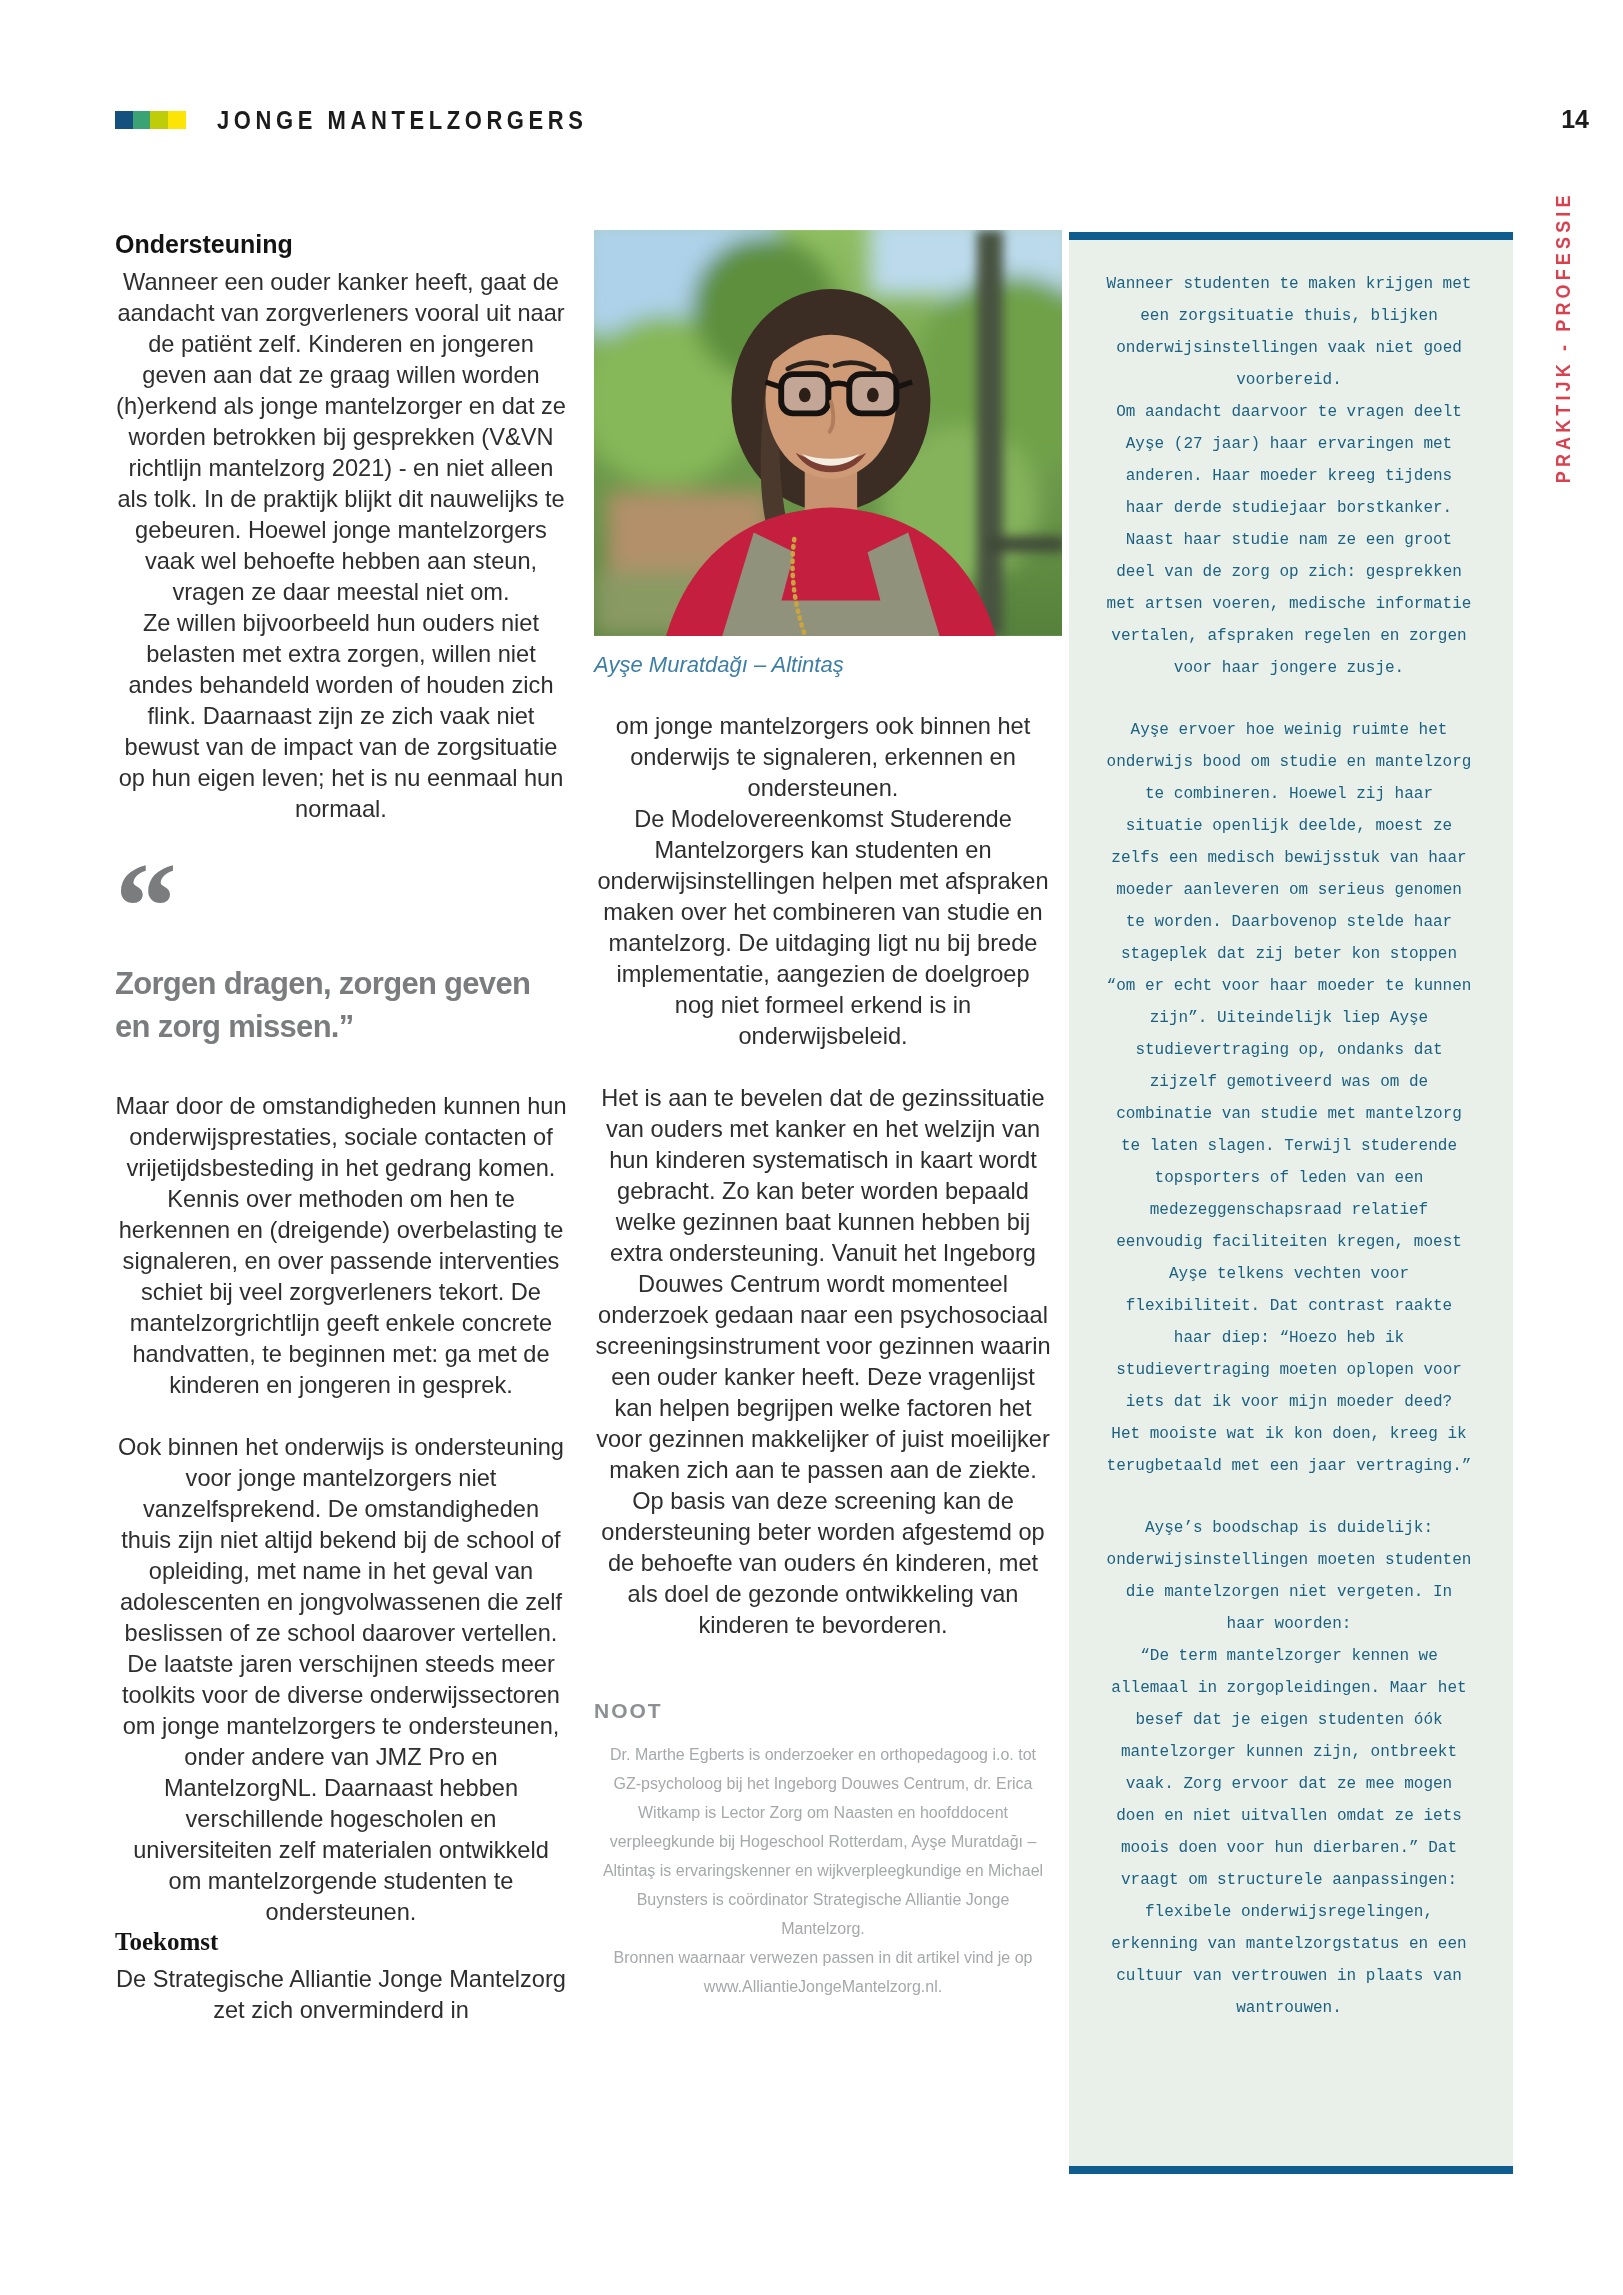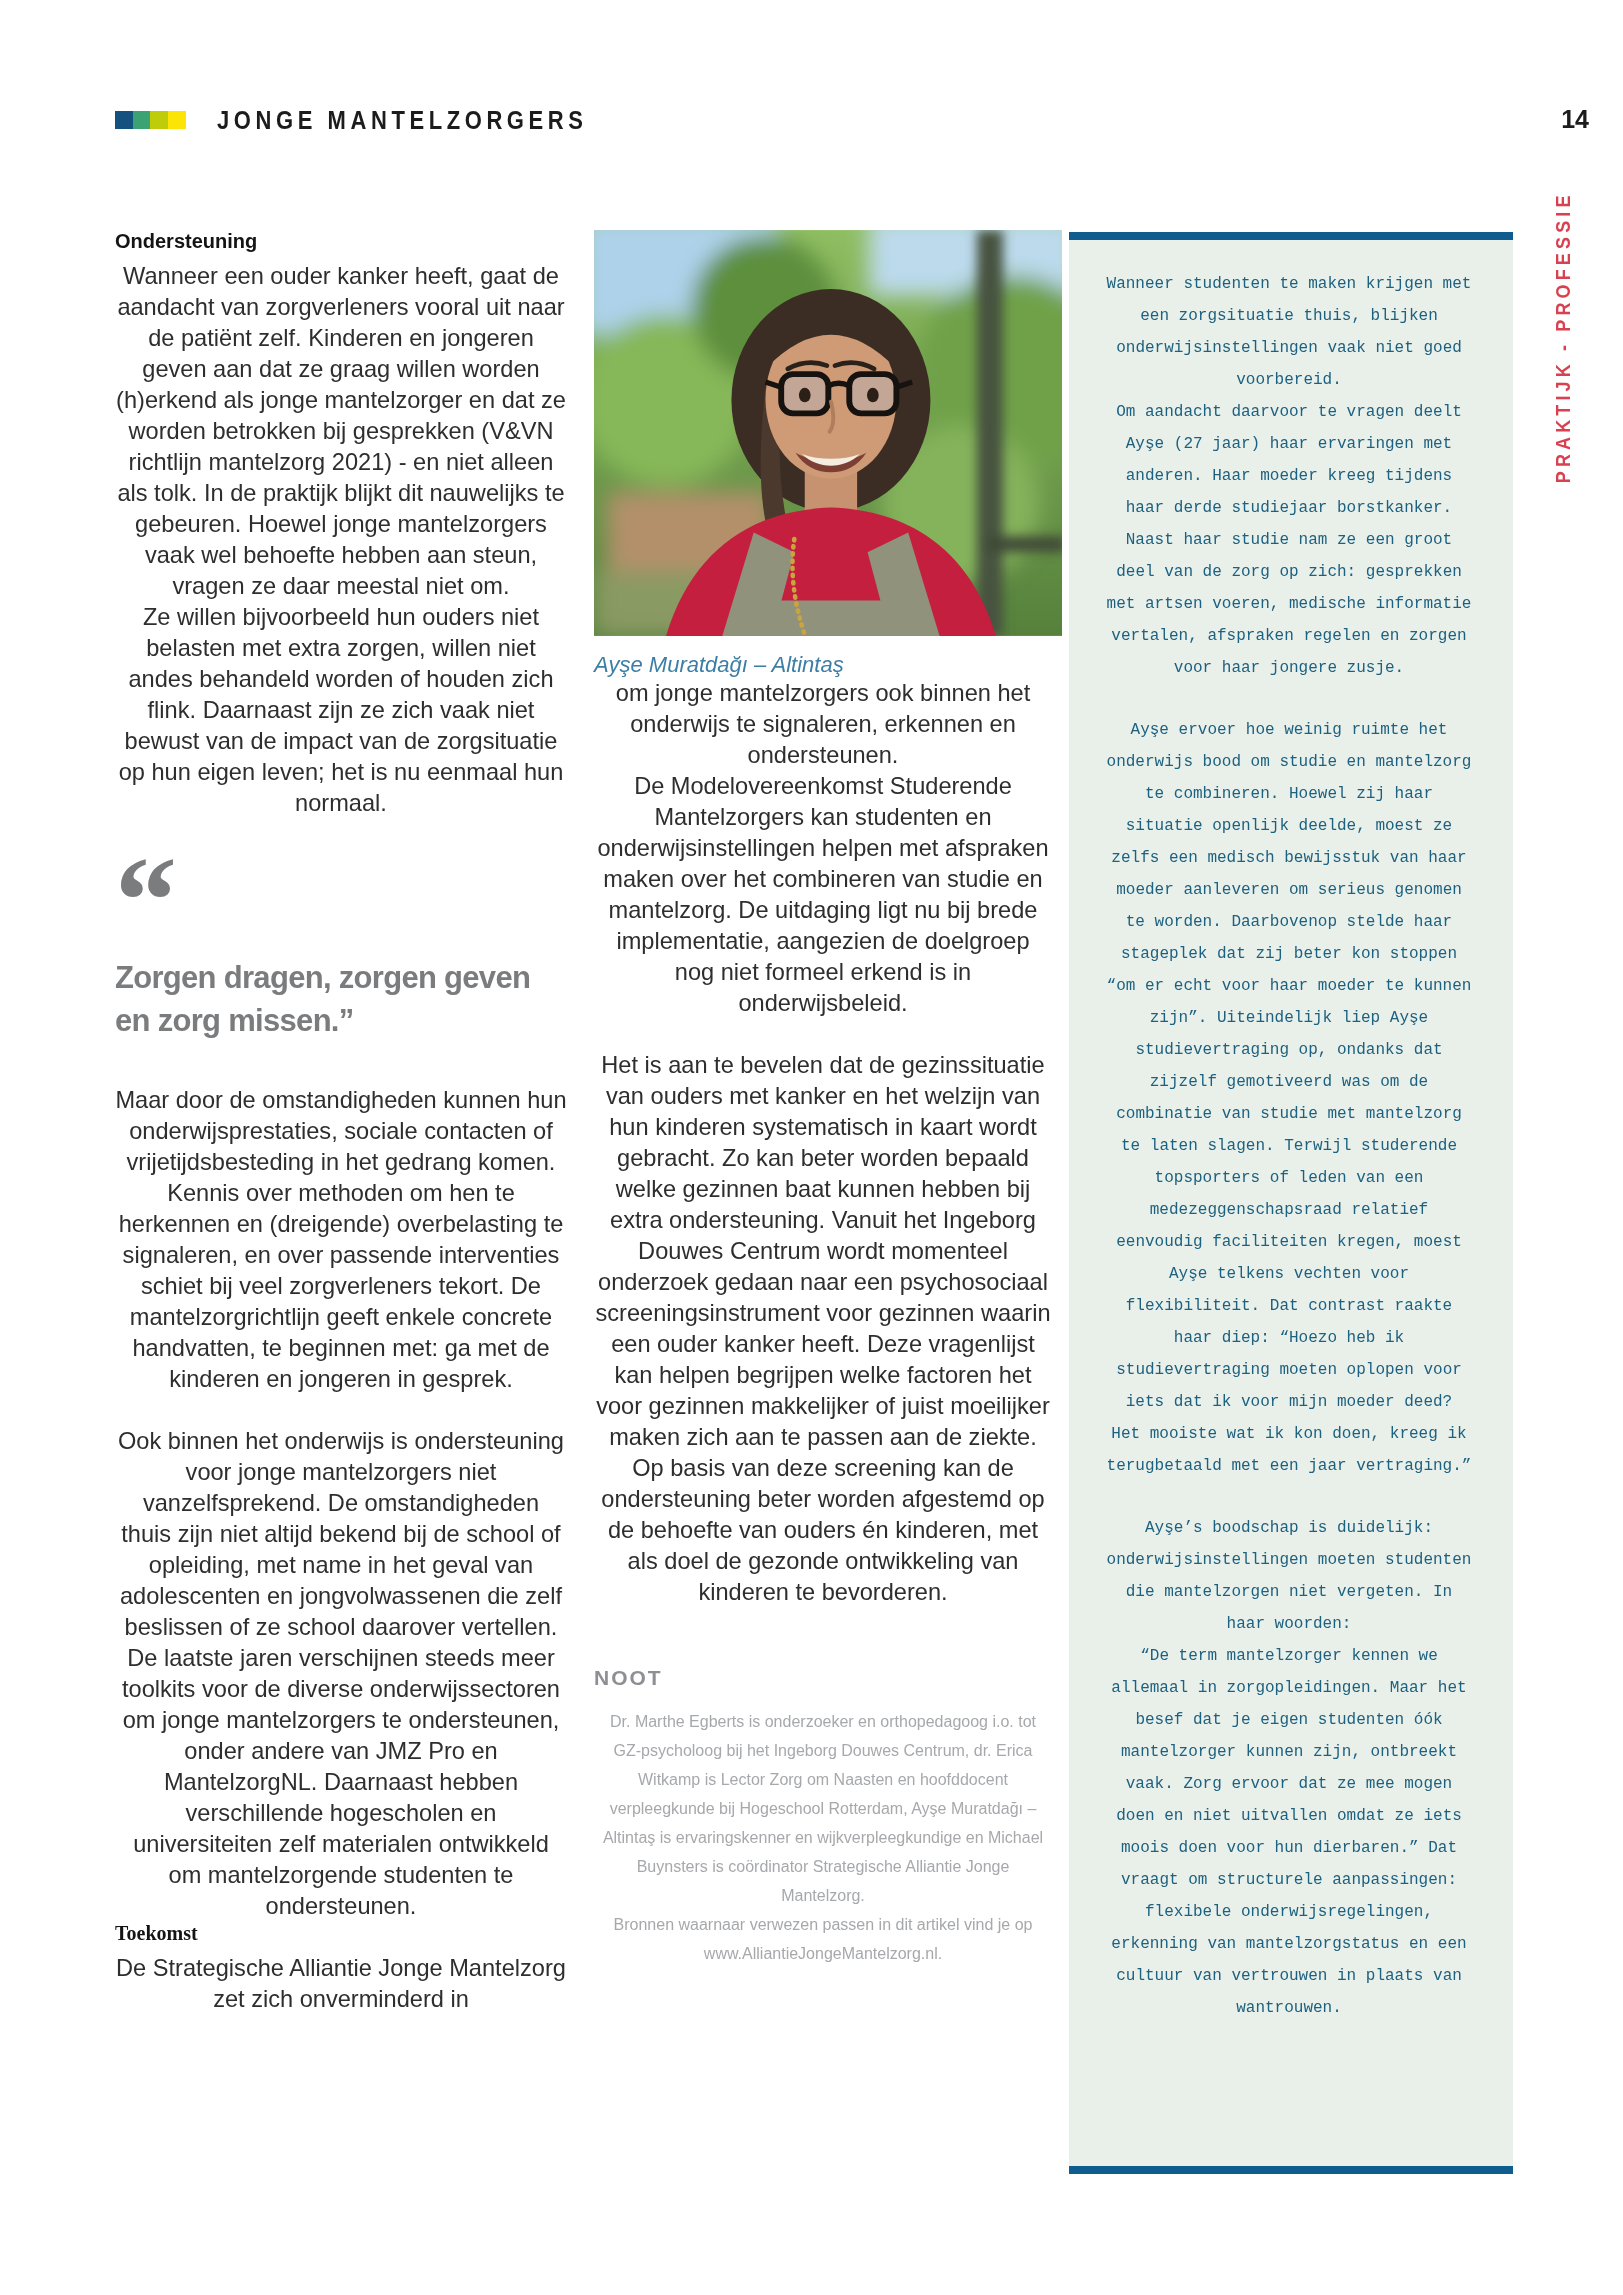--- a/index.html
+++ b/index.html
@@ -22,38 +22,38 @@
     transform:rotate(-90deg);transform-origin:0 0;
   }
   .side-label{
     font-size:20px;font-weight:700;letter-spacing:4.6px;color:#d8414f;
     text-align:center;white-space:nowrap;transform:scale(0.9,1.05);transform-origin:center;
   }
   
   p{margin:0;text-align:center;}
   .body-text p{font-size:23.6px;line-height:31px;color:#2e2e2e;font-weight:300;}
   .gap{margin-top:31px;}
-  h3.sec{font-size:20px;font-weight:700;color:#141414;margin:0 0 7.9px 0;}
+  h3.sec{font-size:25px;font-weight:700;color:#141414;margin:0 0 7.9px 0;}
   
   .col-left{position:absolute;left:115px;top:230px;width:452px;}
   .quote-block{margin-top:46px;margin-bottom:43px;}
   .quote-mark{
     font-family:"Liberation Serif",serif;font-weight:700;color:#7a7c7e;
     font-size:124px;line-height:72px;height:79px;letter-spacing:-5.2px;
   }
   .quote-text{
     font-size:31px;line-height:43px;font-weight:700;color:#7a7c7e;
     letter-spacing:-0.7px;margin-top:11.8px;
   }
   .toekomst{margin-top:76px;font-family:Liberation Serif, serif;}
   
   .col-mid{position:absolute;left:594px;top:230px;width:458px;}
   .photo{display:block;width:468px;height:406px;}
   .caption{margin-top:15.7px;font-size:22px;font-style:italic;color:#3d7ea6;}
-  .mid-start{}
+  .mid-start{margin-top:33px;}
   .noot-h{margin-top:58px;font-size:21px;font-weight:700;color:#8d8f92;letter-spacing:2px;}
   .note p{font-size:16px;line-height:29px;color:#a6a8ab;font-weight:300;}
   .note{margin-top:17px;}
   
   .box{
     position:absolute;left:1069px;top:232px;width:444px;height:1942px;box-sizing:border-box;
     background:#e9f0ea;border-top:8.5px solid #0f5c8f;border-bottom:8.5px solid #0f5c8f;
     padding:27.5px 37px 26px 33px;
   }
   .box p{

